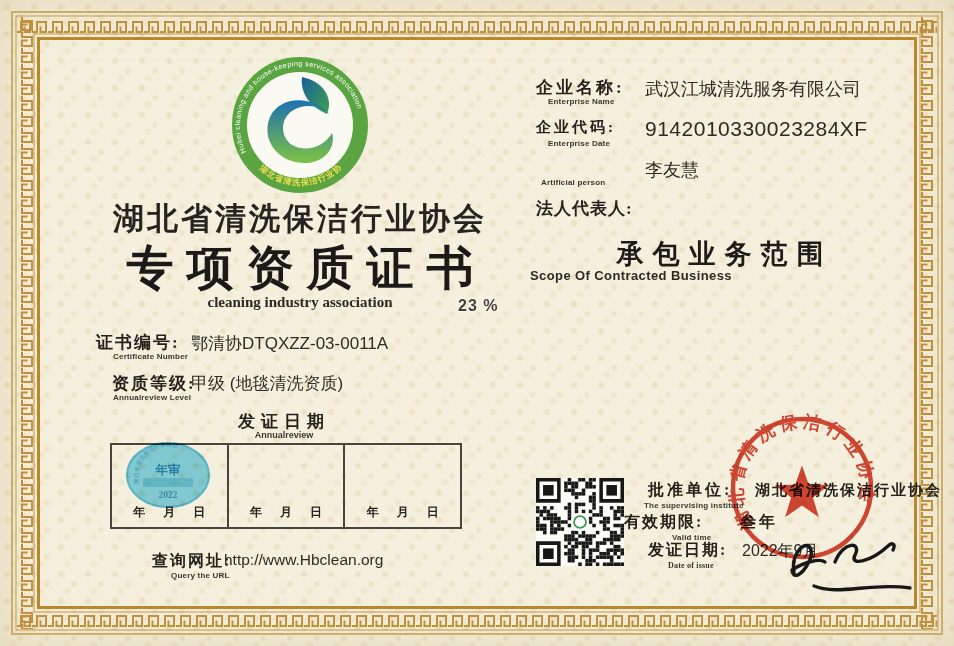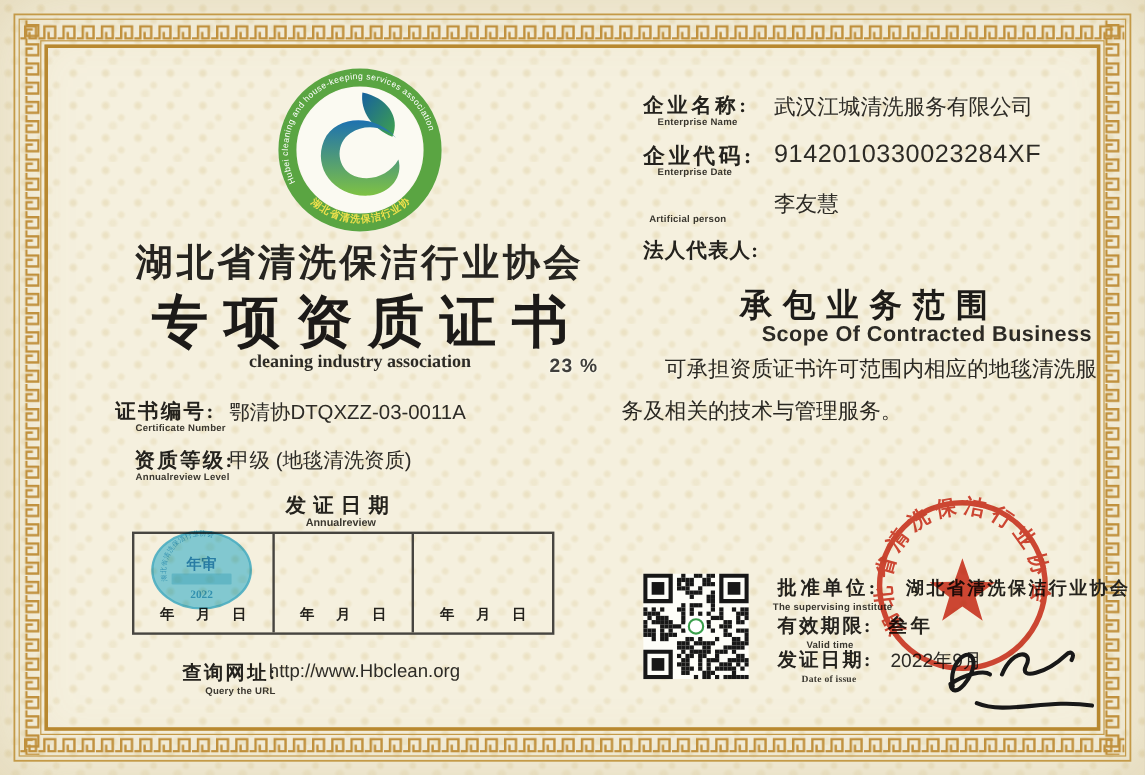--- a/index.html
+++ b/index.html
@@ -24,21 +24,21 @@
   .cert-title{left:88px;top:237px;width:424px;font-size:47px;font-weight:bold;letter-spacing:13px;padding-left:13px;box-sizing:border-box;color:#1c1a18;}
   .cert-title-en{left:88px;top:294px;width:424px;font-size:15px;font-weight:bold;line-height:16.5px;color:#2c2a25;}
   .annual-title{left:110px;top:410px;width:348px;font-size:17px;font-weight:bold;letter-spacing:6px;color:#24221d;}
   .annual-cap{left:110px;top:430px;width:348px;text-align:center;position:absolute;font-family:"Liberation Sans",sans-serif;font-weight:bold;font-size:9px;color:#3a372f;}
   .review-table{position:absolute;left:110px;top:443px;width:348px;height:82px;display:flex;border:2px solid #474540;}
   .review-cell{position:relative;flex:1;border-right:2px solid #474540;}
   .review-cell:last-child{border-right:none;}
   .ymd{position:absolute;left:0;right:0;bottom:6px;text-align:center;font-weight:bold;font-size:12px;color:#24221d;}
   .ymd span{margin:0 9px;}
   .scope-title{left:530px;top:236px;width:380px;font-size:27px;font-weight:bold;letter-spacing:9px;padding-left:9px;box-sizing:border-box;color:#1e1c19;}
-  .scope-cap{left:530px;top:268px;width:380px;text-align:right;position:absolute;font-family:"Liberation Sans",sans-serif;font-weight:bold;font-size:18px;color:#2c2a25;letter-spacing:.4px;}
+  .scope-cap{left:530px;top:268px;width:380px;text-align:left;position:absolute;font-family:"Liberation Sans",sans-serif;font-weight:bold;font-size:13px;color:#2c2a25;letter-spacing:.4px;}
   .scope-body{position:absolute;left:518px;top:290px;width:398px;font-family:"Liberation Sans","DejaVu Sans",sans-serif;font-size:18px;line-height:35px;text-indent:2em;color:#2a2822;}
   .seal{mix-blend-mode:multiply;opacity:.92;}
   .stamp{mix-blend-mode:multiply;opacity:.9;}
   .scan-badge{position:absolute;left:458px;top:297px;font-family:"Liberation Sans",sans-serif;font-weight:bold;font-size:16px;color:#403f3c;letter-spacing:1px;text-shadow:0 0 3px #fffdf2,0 0 2px #fffdf2;}
 </style>
 </head>
 <body>
 
 <div class="page">
 
@@ -137,31 +137,30 @@
   </svg>
 
   <div class="lbl" style="left:152px;top:551px;font-size:16px;letter-spacing:2px;">查询网址:</div>
   <div class="cap" style="left:171px;top:571px;">Query the URL</div>
   <div class="val" style="left:224px;top:551px;font-size:15.5px;">http://www.Hbclean.org</div>
 
   <div class="lbl" style="left:536px;top:76px;font-size:17px;letter-spacing:3px;">企业名称:</div>
   <div class="cap" style="left:548px;top:97px;">Enterprise Name</div>
   <div class="val" style="left:645px;top:77px;font-size:18px;">武汉江城清洗服务有限公司</div>
 
-  <div class="lbl" style="left:536px;top:118px;font-size:18px;letter-spacing:3px;font-family:Liberation Serif, serif;">企业代码:</div>
+  <div class="lbl" style="left:536px;top:118px;font-size:15px;letter-spacing:3px;font-family:Liberation Serif, serif;">企业代码:</div>
   <div class="cap" style="left:548px;top:139px;">Enterprise Date</div>
   <div class="val" style="left:645px;top:117px;font-size:21px;letter-spacing:.5px;">9142010330023284XF</div>
 
   <div class="lbl" style="left:536px;top:157px;font-size:17px;letter-spacing:1px;margin-top:40px;">法人代表人:</div>
   <div class="cap" style="left:541px;top:178px;">Artificial person</div>
   <div class="val" style="left:645px;top:158px;font-size:18px;">李友慧</div>
 
   <div class="lbl scope-title center">承包业务范围</div>
   <div class="scope-cap">Scope Of Contracted Business</div>
-  <div class="scope-body">可承担资质证书许可范围内相应的地毯清洗服务及相关的技术与管理服务。</div>
 
   <svg class="abs" style="left:536px;top:478px;" width="88" height="88" viewBox="0 0 25 25" aria-hidden="true">
     <rect width="25" height="25" fill="#fdfdf8"></rect>
     <g fill="#171717">
       <g id="qr-random">
           <rect x="9" y="0" width="1" height="1"></rect>
           <rect x="12" y="0" width="1" height="1"></rect>
           <rect x="13" y="0" width="1" height="1"></rect>
           <rect x="15" y="0" width="1" height="1"></rect>
           <rect x="16" y="0" width="1" height="1"></rect>
@@ -380,21 +379,21 @@
         <rect x="2" y="20" width="3" height="3"></rect>
     </g>
     <circle cx="12.5" cy="12.5" r="2.6" fill="#ffffff"></circle>
     <circle cx="12.5" cy="12.5" r="1.7" fill="none" stroke="#3a9e4c" stroke-width=".5"></circle>
   </svg>
 
   <div class="lbl" style="left:648px;top:480px;font-size:16px;letter-spacing:3px;">批准单位:</div>
   <div class="cap" style="left:644px;top:501px;">The supervising institute</div>
   <div class="lbl" style="left:755px;top:481px;font-size:15px;letter-spacing:2px;">湖北省清洗保洁行业协会</div>
 
-  <div class="lbl" style="left:648px;top:512px;font-size:16px;letter-spacing:2px;">有效期限:</div>
+  <div class="lbl" style="left:624px;top:512px;font-size:16px;letter-spacing:2px;">有效期限:</div>
   <div class="cap" style="left:672px;top:533px;">Valid time</div>
   <div class="lbl" style="left:740px;top:512px;font-size:16px;letter-spacing:3px;">叁年</div>
 
   <div class="lbl" style="left:648px;top:540px;font-size:16px;letter-spacing:2px;">发证日期:</div>
   <div class="cap" style="left:668px;top:561px;font-family:Liberation Serif, serif;">Date of issue</div>
   <div class="val" style="left:742px;top:541px;font-size:16px;">2022年9月</div>
 
   <svg class="abs seal" style="left:722px;top:408px;" width="160" height="160" viewBox="-80 -80 160 160" aria-hidden="true">
     <defs>
         <path id="sealArc" d="M -47,37 A 60,60 0 1 1 47,37" fill="none"></path>

